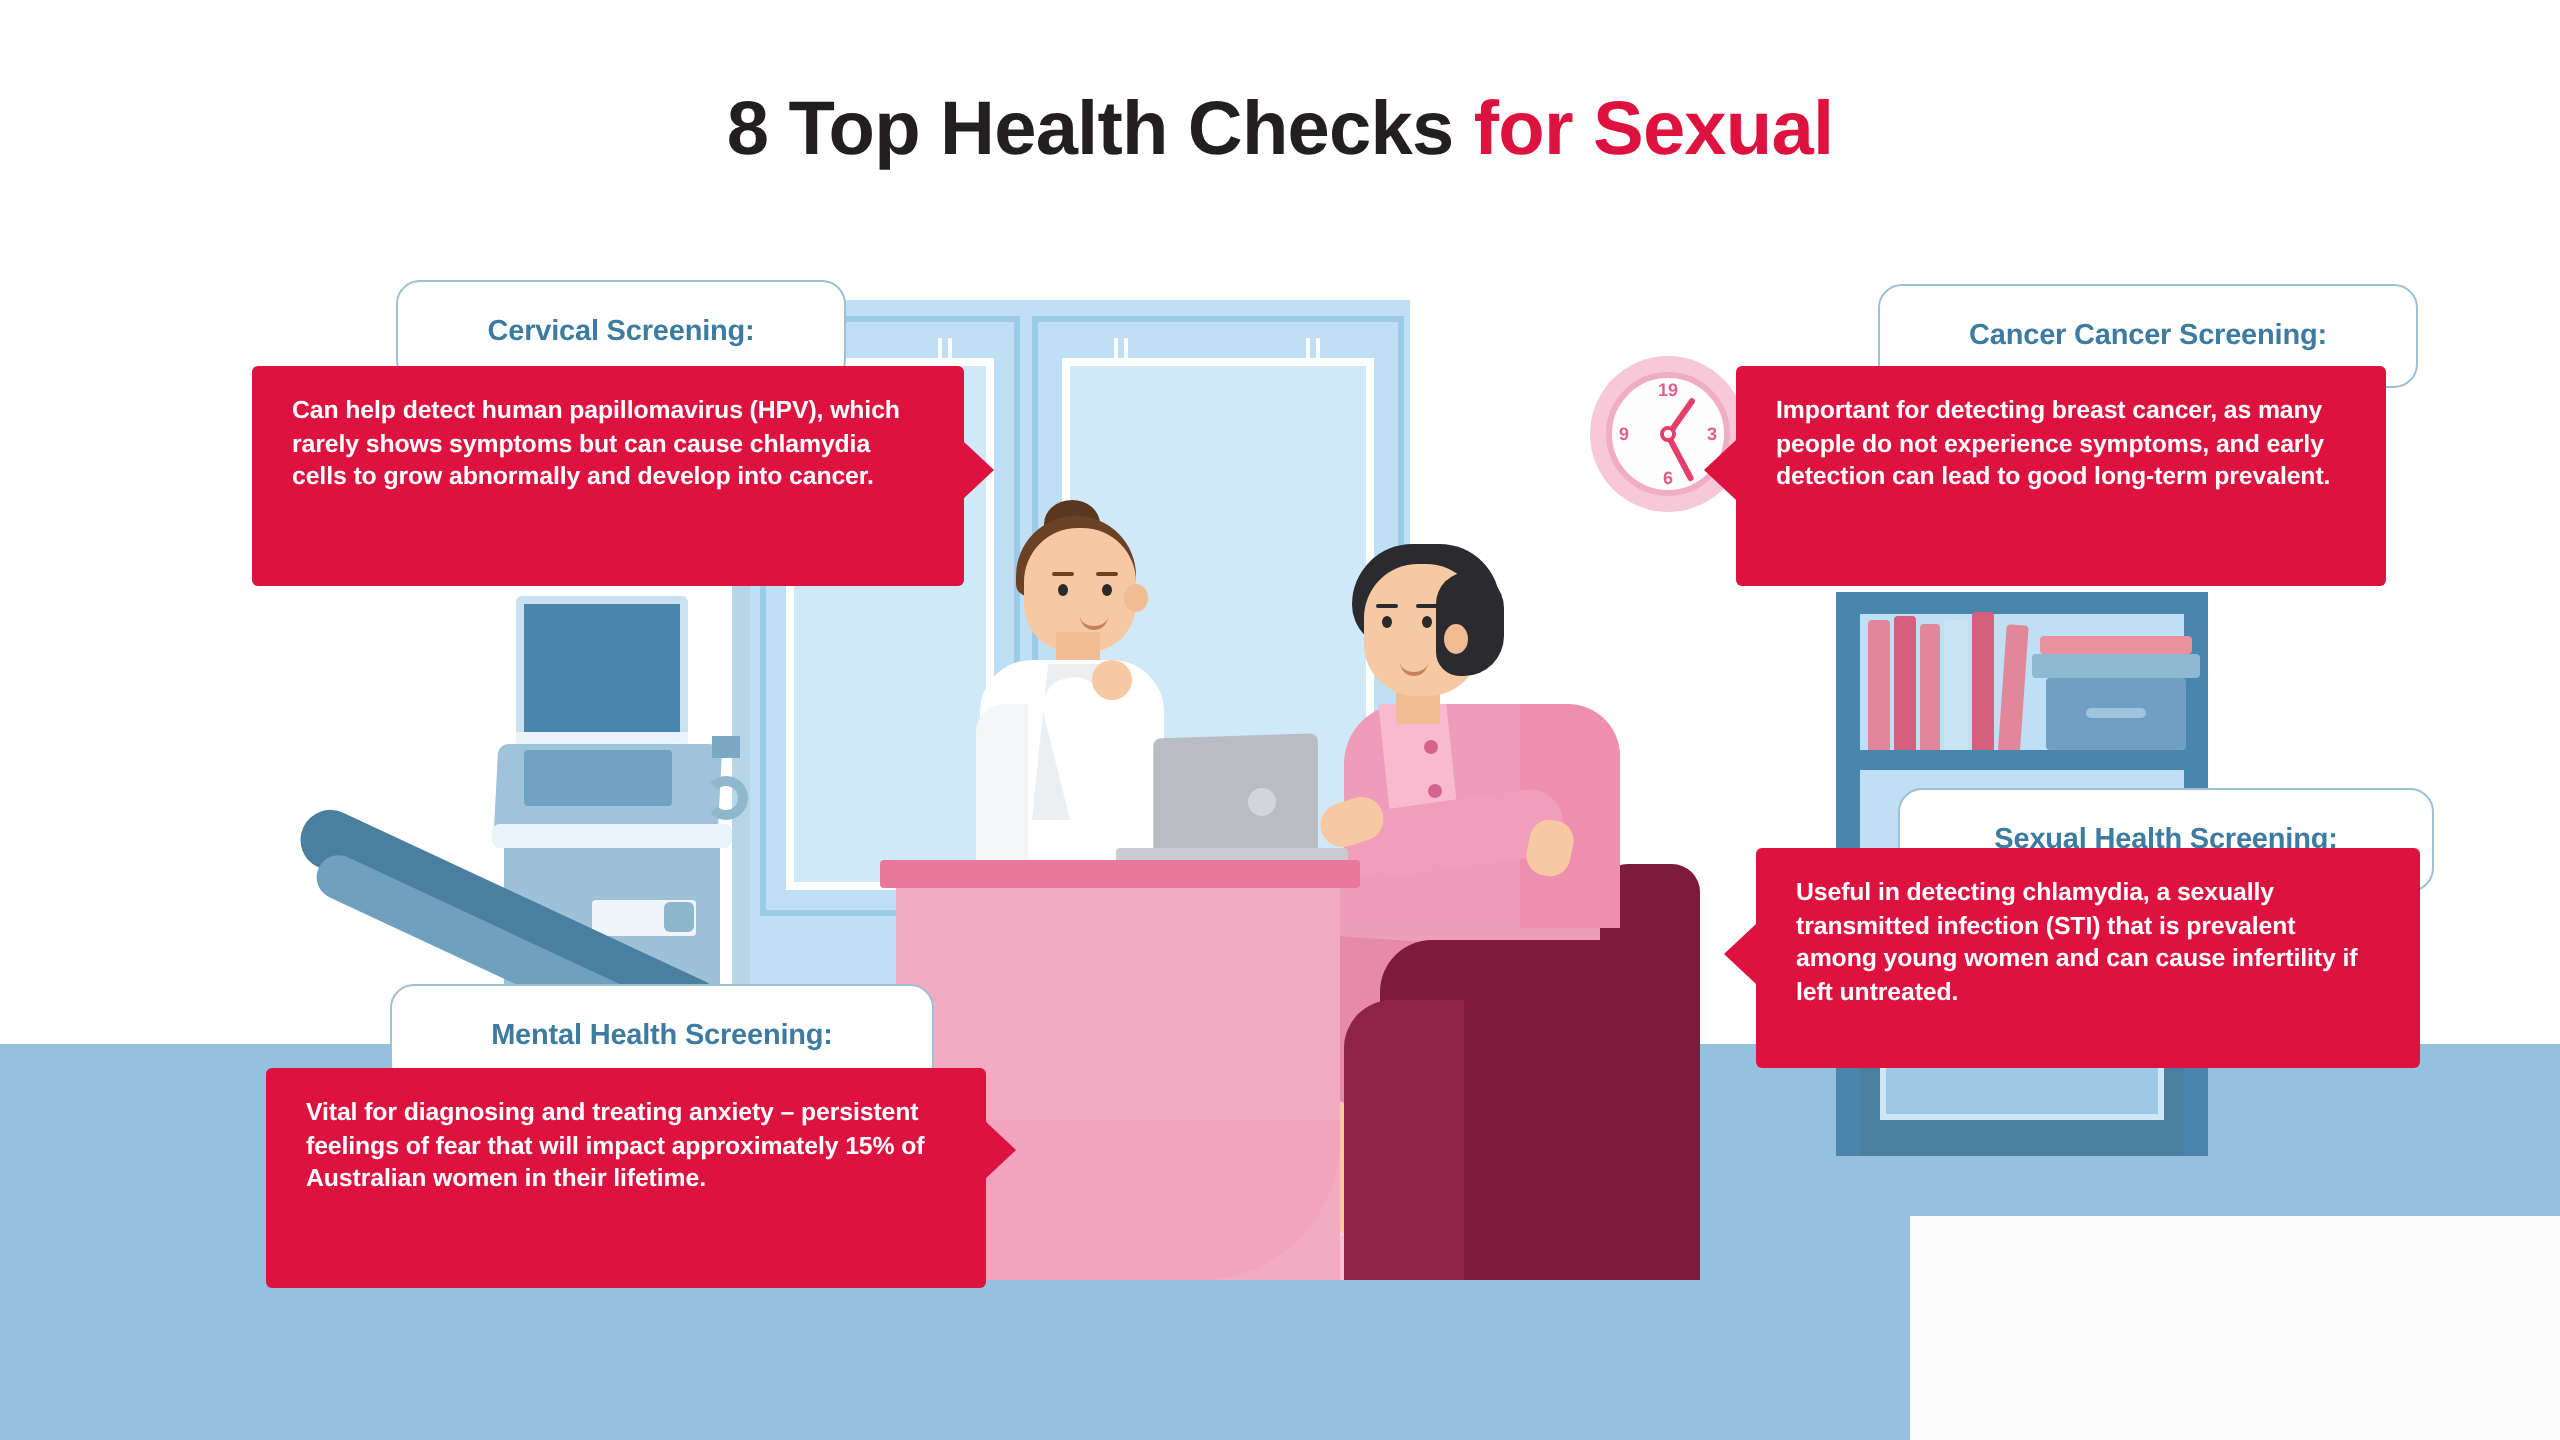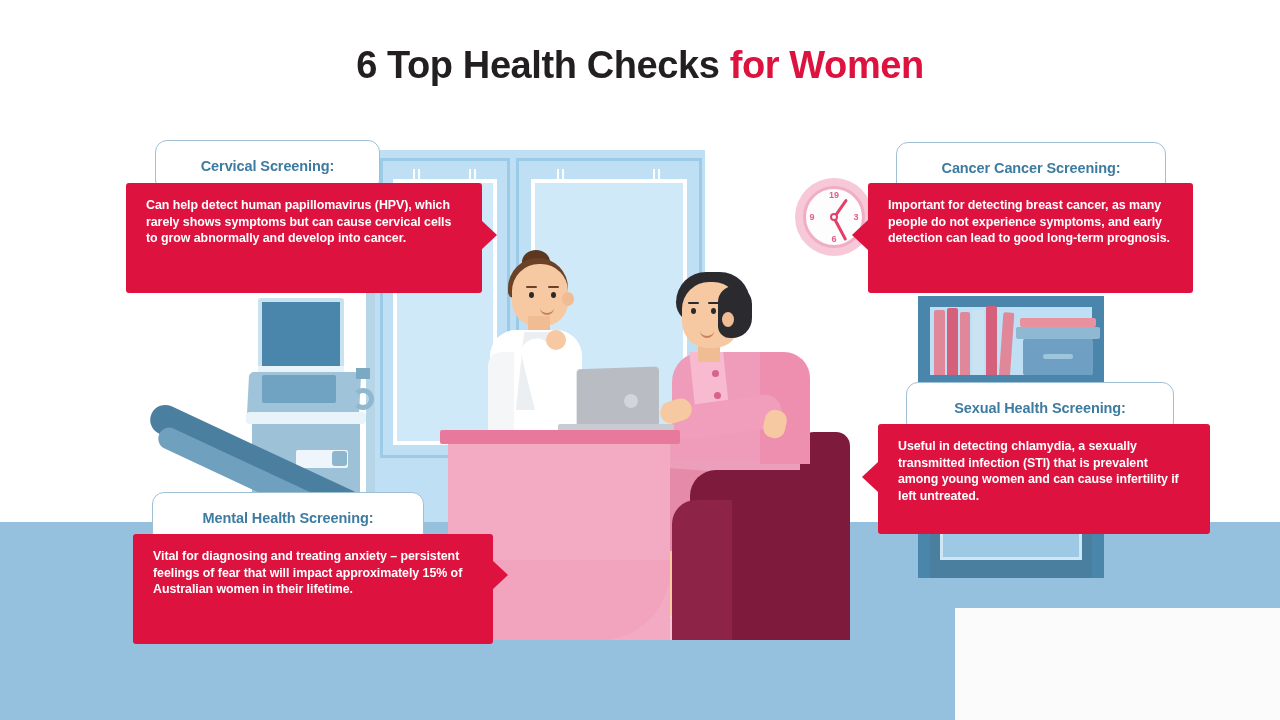--- a/index.html
+++ b/index.html
@@ -149,21 +149,21 @@
 
   
   .lap-screen{position:absolute;left:574px;top:368px;width:84px;height:62px;background:#b9bcc2;
     border-radius:4px;transform:perspective(200px) rotateY(-12deg);}
   .lap-dot{position:absolute;left:624px;top:394px;width:14px;height:14px;background:#d2d5da;border-radius:50%;}
   .lap-base{position:absolute;left:558px;top:424px;width:116px;height:10px;background:#c8cbd1;border-radius:2px;}
 
   
   .card{position:absolute;}
   .card-head{position:absolute;background:#ffffff;border:1.5px solid #9fc0d4;border-radius:12px;
-    box-sizing:border-box;display:flex;align-items:center;justify-content:center;}
+    box-sizing:border-box;display:flex;align-items:center;justify-content:center;margin-left:43px;}
   .card-head span{font-size:14.5px;font-weight:bold;color:#3d7ba0;letter-spacing:-0.1px;}
   .card-body{position:absolute;background:#dd123f;border-radius:3px;box-sizing:border-box;
     padding:14px 20px;color:#ffffff;font-size:12.4px;line-height:16.6px;font-weight:bold;
     letter-spacing:-0.05px;}
   .tab{position:absolute;width:0;height:0;border-top:15px solid transparent;
     border-bottom:15px solid transparent;}
   .tab-r{border-left:16px solid #dd123f;}
   .tab-l{border-right:16px solid #dd123f;}
 
   
@@ -171,21 +171,21 @@
 </style>
 </head>
 <body>
 
 <div id="stage">
 
   <div class="floor"></div>
   <div class="wall"></div>
 
   <div class="title">
-    <span>6 Top Health Checks </span><span class="accent">for Women</span>
+    <span>8 Top Health Checks </span><span class="accent">for Sexual</span>
   </div>
 
   <div class="window" style="left:380px;top:158px;width:130px;height:300px;">
     <div class="win-inner" style="left:10px;top:18px;right:10px;bottom:10px;"></div>
     <div class="hook" style="left:30px;top:8px;"></div>
     <div class="hook" style="left:86px;top:8px;"></div>
   </div>
   <div class="window" style="left:516px;top:158px;width:186px;height:300px;">
     <div class="win-inner" style="left:12px;top:18px;right:12px;bottom:10px;"></div>
     <div class="hook" style="left:38px;top:8px;"></div>
@@ -306,33 +306,33 @@
     <div class="lap-dot"></div>
     <div class="lap-base"></div>
     <div class="desk-top"></div>
   </div>
 
   <div class="card">
     <div class="card-head" style="left:155px;top:140px;width:225px;height:52px;">
       <span>Cervical Screening:</span>
     </div>
     <div class="tab tab-r" style="left:481px;top:220px;"></div>
-    <div class="card-body" style="left:126px;top:183px;width:356px;height:110px;">Can help detect human papillomavirus (HPV), which rarely shows symptoms but can cause cervical cells to grow abnormally and develop into cancer.</div>
+    <div class="card-body" style="left:126px;top:183px;width:356px;height:110px;">Can help detect human papillomavirus (HPV), which rarely shows symptoms but can cause chlamydia cells to grow abnormally and develop into cancer.</div>
   </div>
 
   <div class="card">
     <div class="card-head" style="left:896px;top:142px;width:270px;height:52px;">
       <span>Cancer Cancer Screening:</span>
     </div>
     <div class="tab tab-l" style="left:852px;top:220px;"></div>
-    <div class="card-body" style="left:868px;top:183px;width:325px;height:110px;">Important for detecting breast cancer, as many people do not experience symptoms, and early detection can lead to good long-term prognosis.</div>
+    <div class="card-body" style="left:868px;top:183px;width:325px;height:110px;">Important for detecting breast cancer, as many people do not experience symptoms, and early detection can lead to good long-term prevalent.</div>
   </div>
 
   <div class="card">
-    <div class="card-head" style="left:906px;top:382px;width:268px;height:52px;">
+    <div class="card-head" style="left:906px;top:394px;width:268px;height:52px;">
       <span>Sexual Health Screening:</span>
     </div>
     <div class="tab tab-l" style="left:862px;top:462px;"></div>
     <div class="card-body" style="left:878px;top:424px;width:332px;height:110px;">Useful in detecting chlamydia, a sexually transmitted infection (STI) that is prevalent among young women and can cause infertility if left untreated.</div>
   </div>
 
   <div class="card">
     <div class="card-head" style="left:152px;top:492px;width:272px;height:52px;">
       <span>Mental Health Screening:</span>
     </div>

